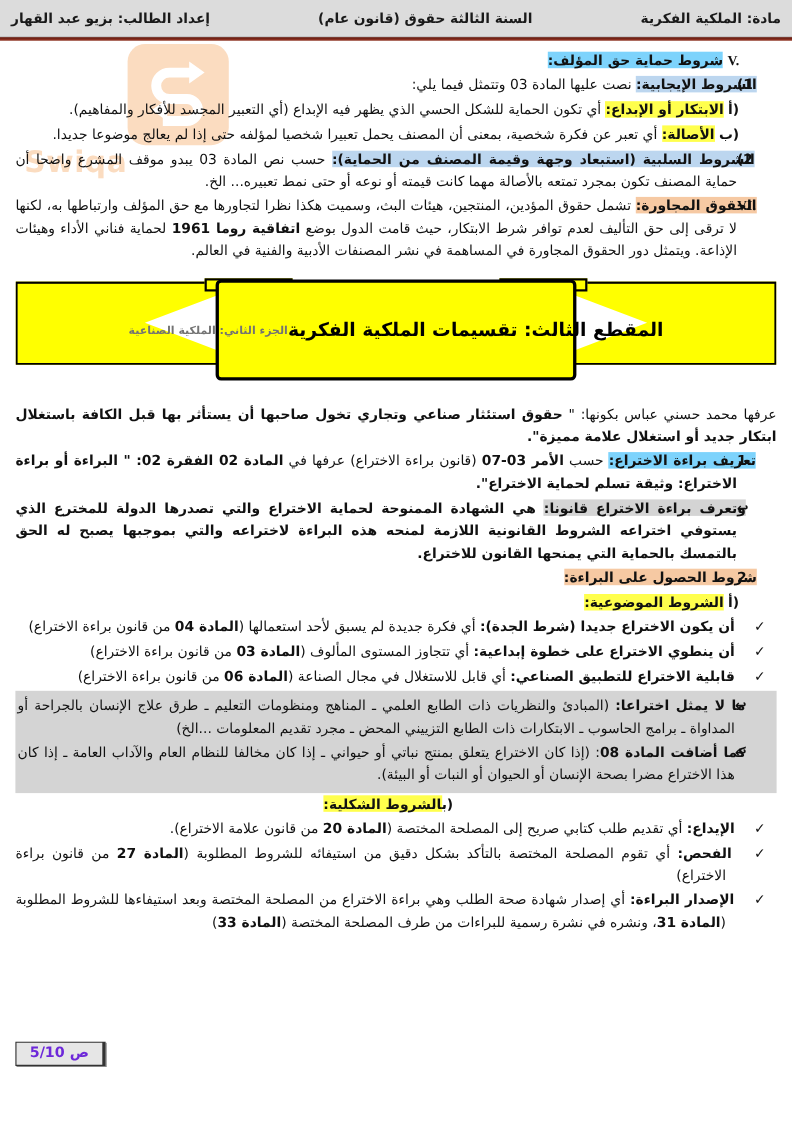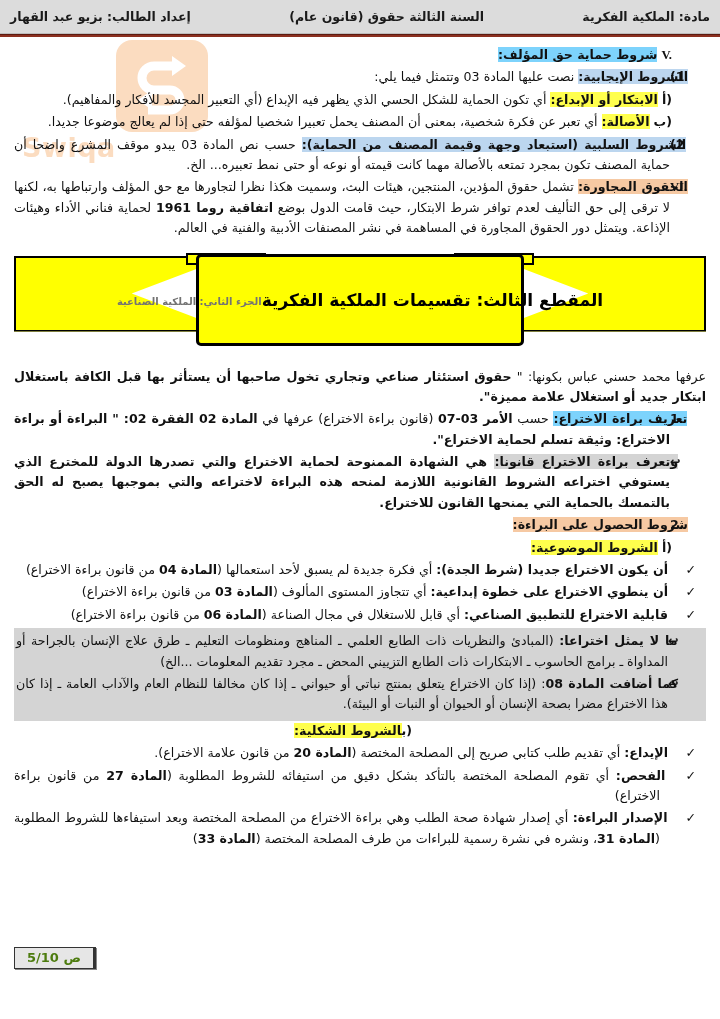--- a/index.html
+++ b/index.html
@@ -188,21 +188,21 @@
   
   .pagebox {
     position: absolute;
     left: 14px; bottom: 50px;
     background: #e6e6e6;
     border: 1px solid #333;
     border-right: 3px solid #333;
     padding: 2px 12px 3px 12px;
     font-size: 13px;
     font-weight: bold;
-    color: #4d7c0f;
+    color: #6d28d9;
     box-shadow: 1px 1px 0 #888;
   }
 </style>
 </head>
 <body>
 
 <div class="watermark">
   <div class="wm-badge">
     <svg width="68" height="68" viewBox="0 0 68 68" aria-hidden="true">
       <path d="M46 14 H26 a12 12 0 0 0 0 24 h16 a10 10 0 0 1 0 20 H20" fill="none" stroke="#ffffff" stroke-width="9" stroke-linecap="butt"></path>

